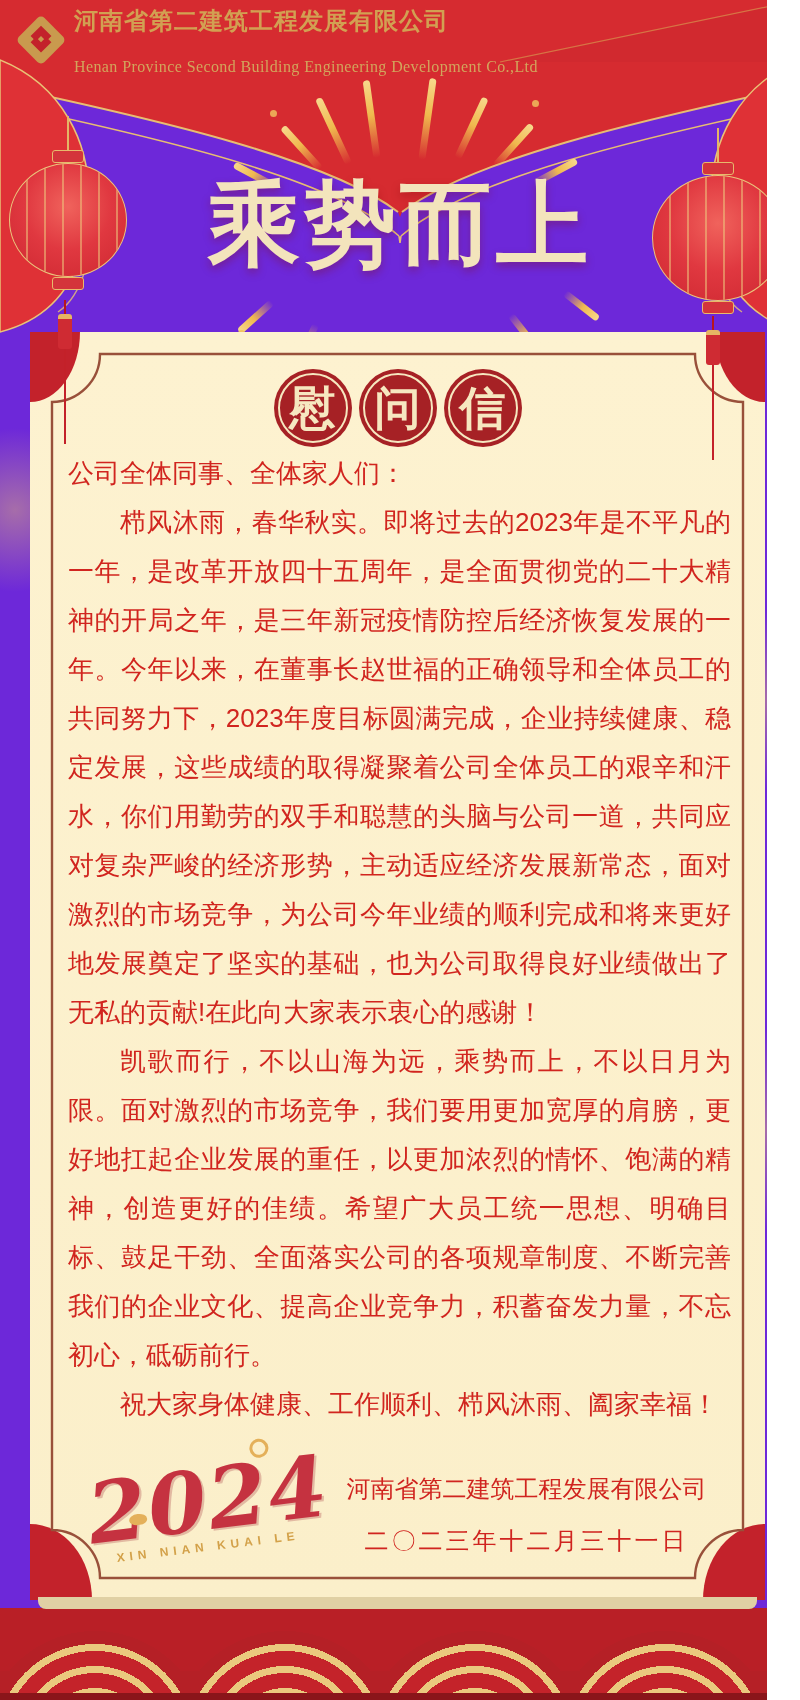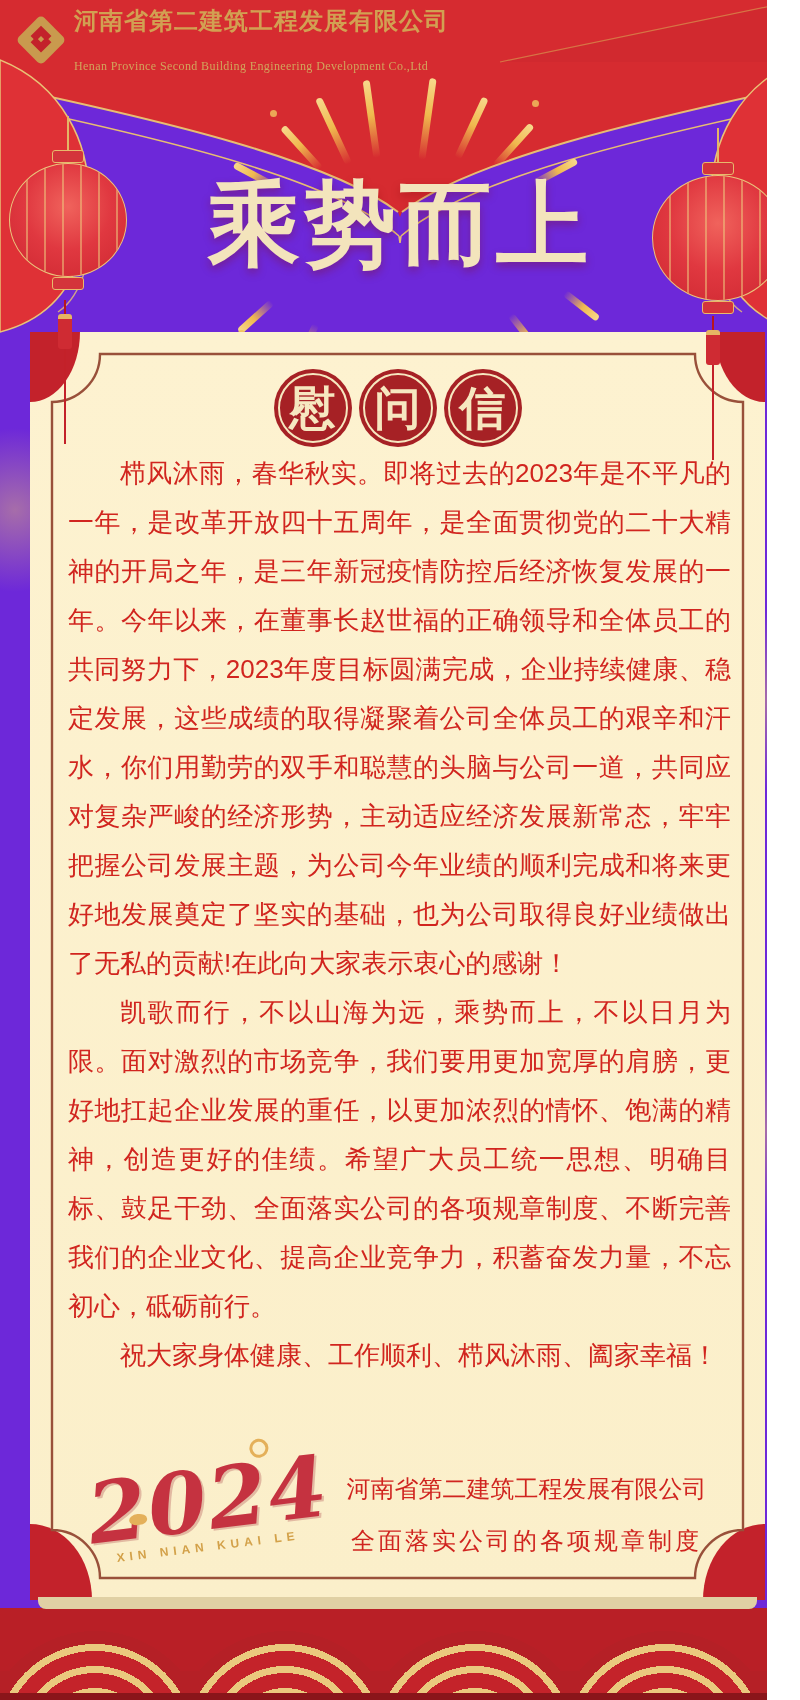--- a/index.html
+++ b/index.html
@@ -4,21 +4,21 @@
 <style>
   html,body{margin:0;padding:0;}
   body{font-family:"Liberation Sans","DejaVu Sans",sans-serif;}
   .poster{position:relative;width:767px;height:1700px;overflow:hidden;background:#6d28d9;}
 
   
   .header{position:absolute;left:16px;top:6px;z-index:6;display:flex;align-items:center;gap:8px;}
   .logo{width:50px;height:50px;flex:0 0 auto;}
   .co-names{display:flex;flex-direction:column;}
   .co-cn{font-family:"Liberation Serif","DejaVu Serif",serif;font-weight:bold;font-size:24px;color:#d2a052;letter-spacing:1px;line-height:30px;}
-  .co-en{font-family:"Liberation Serif","DejaVu Serif",serif;font-size:12px;color:#d2a55c;letter-spacing:.4px;line-height:13px;margin-top:24px;}
+  .co-en{font-family:"Liberation Serif","DejaVu Serif",serif;font-size:16px;color:#d2a55c;letter-spacing:.4px;line-height:13px;margin-top:24px;}
 
   
   .curtain{position:absolute;left:0;top:0;width:800px;height:340px;z-index:2;}
 
   
   .lantern{position:absolute;z-index:4;}
   .lantern .cord{width:2px;height:34px;background:#e4b566;margin:0 auto;}
   .lantern .cap{width:30px;height:11px;background:#d4343b;border:1.5px solid #e7ba6c;border-radius:3px;margin:0 auto;}
   .lantern .body{border-radius:50%;border:1.5px solid #eac47c;
      background:radial-gradient(circle at 50% 38%,#f0635c 0%,#e03840 48%,#cd2730 100%);
@@ -195,34 +195,35 @@
         </div>
       <div class="badge">
           <span>问</span>
         </div>
       <div class="badge">
           <span>信</span>
         </div>
     </div>
 
     <div class="letter">
-      <p>栉风沐雨，春华秋实。即将过去的2023年是不平凡的一年，是改革开放四十五周年，是全面贯彻党的二十大精神的开局之年，是三年新冠疫情防控后经济恢复发展的一年。今年以来，在董事长赵世福的正确领导和全体员工的共同努力下，2023年度目标圆满完成，企业持续健康、稳定发展，这些成绩的取得凝聚着公司全体员工的艰辛和汗水，你们用勤劳的双手和聪慧的头脑与公司一道，共同应对复杂严峻的经济形势，主动适应经济发展新常态，牢牢把握公司发展主题，为公司今年业绩的顺利完成和将来更好地发展奠定了坚实的基础，也为公司取得良好业绩做出了无私的贡献!在此向大家表示衷心的感谢！</p>
+      <p class="salutation">公司全体同事、全体家人们：</p>
+      <p>栉风沐雨，春华秋实。即将过去的2023年是不平凡的一年，是改革开放四十五周年，是全面贯彻党的二十大精神的开局之年，是三年新冠疫情防控后经济恢复发展的一年。今年以来，在董事长赵世福的正确领导和全体员工的共同努力下，2023年度目标圆满完成，企业持续健康、稳定发展，这些成绩的取得凝聚着公司全体员工的艰辛和汗水，你们用勤劳的双手和聪慧的头脑与公司一道，共同应对复杂严峻的经济形势，主动适应经济发展新常态，面对激烈的市场竞争，为公司今年业绩的顺利完成和将来更好地发展奠定了坚实的基础，也为公司取得良好业绩做出了无私的贡献!在此向大家表示衷心的感谢！</p>
       <p>凯歌而行，不以山海为远，乘势而上，不以日月为限。面对激烈的市场竞争，我们要用更加宽厚的肩膀，更好地扛起企业发展的重任，以更加浓烈的情怀、饱满的精神，创造更好的佳绩。希望广大员工统一思想、明确目标、鼓足干劲、全面落实公司的各项规章制度、不断完善我们的企业文化、提高企业竞争力，积蓄奋发力量，不忘初心，砥砺前行。</p>
       <p>祝大家身体健康、工作顺利、栉风沐雨、阖家幸福！</p>
     </div>
 
     <div class="panel-footer">
       <div class="year-block">
         <div class="ingot"></div>
         <div class="ingot2"></div>
         <div class="year">2024</div>
         <div class="year-caption">XIN NIAN KUAI LE</div>
       </div>
       <div class="sign-block">
         <div class="sign-co">河南省第二建筑工程发展有限公司</div>
-        <div class="sign-date">全面落实公司的各项规章制度</div>
+        <div class="sign-date">二〇二三年十二月三十一日</div>
       </div>
     </div>
   </div>
 
   <div class="waves"></div>
 
 </div>
 
 </body></html>

